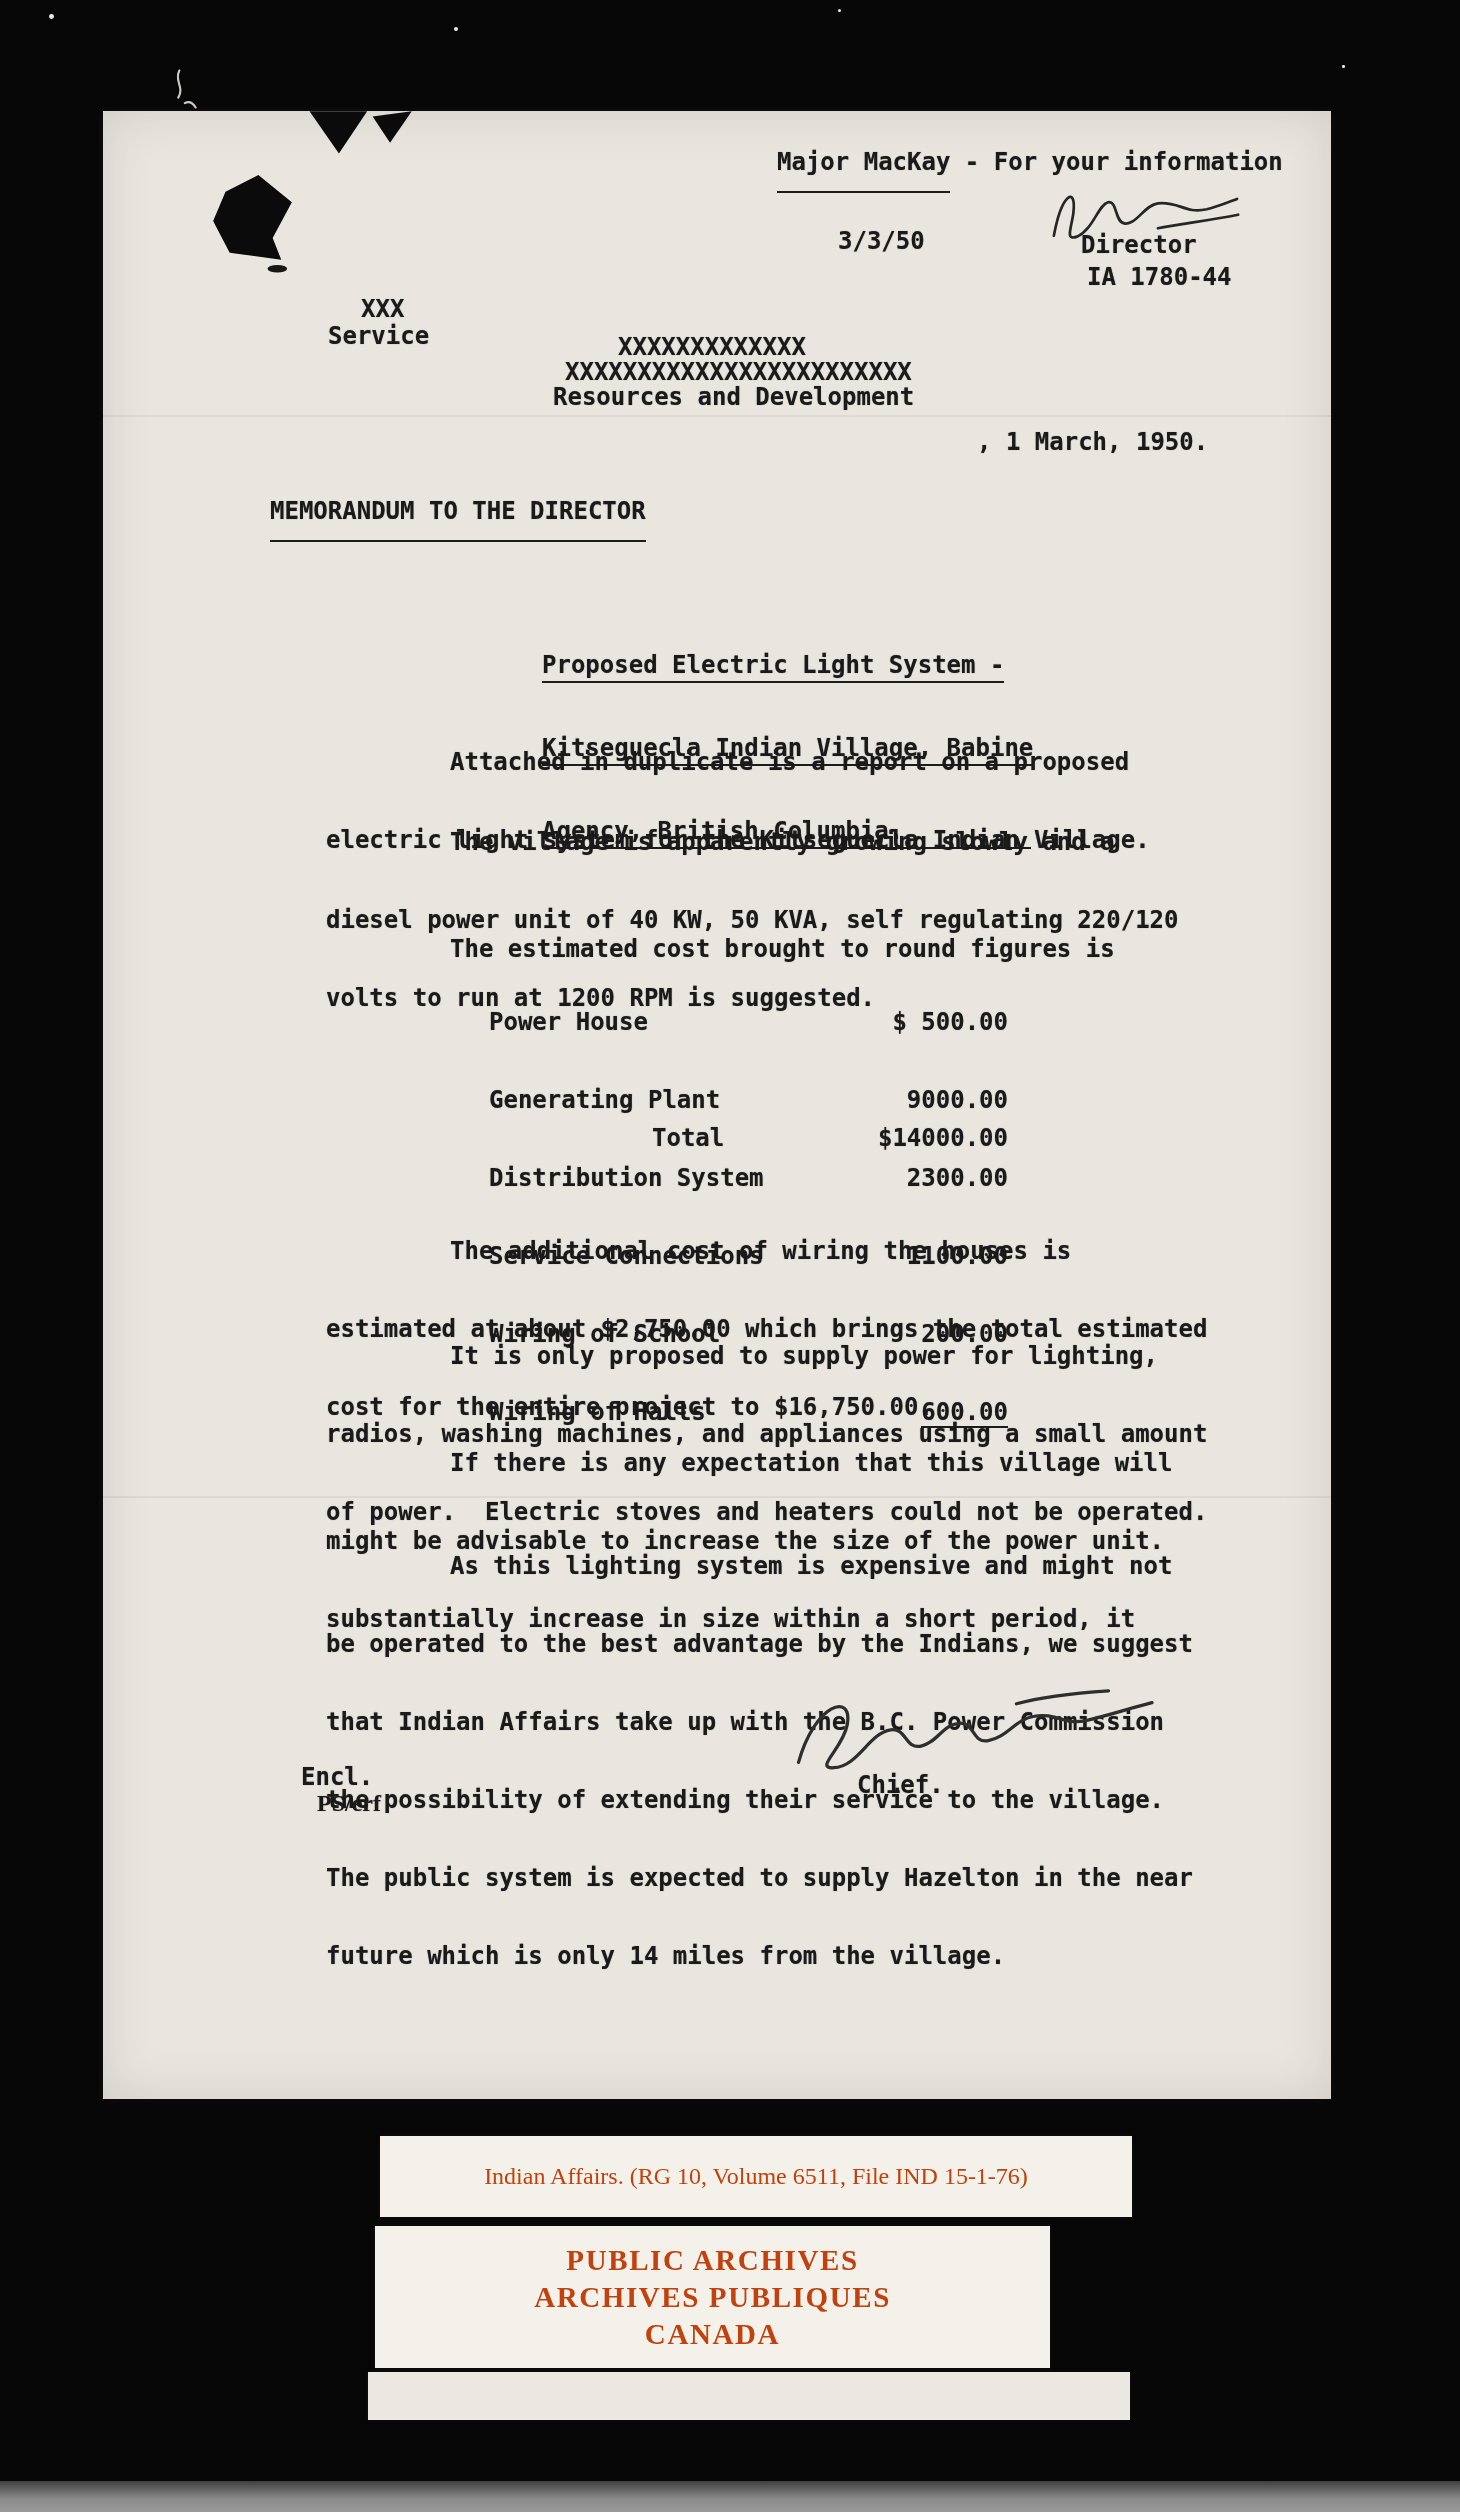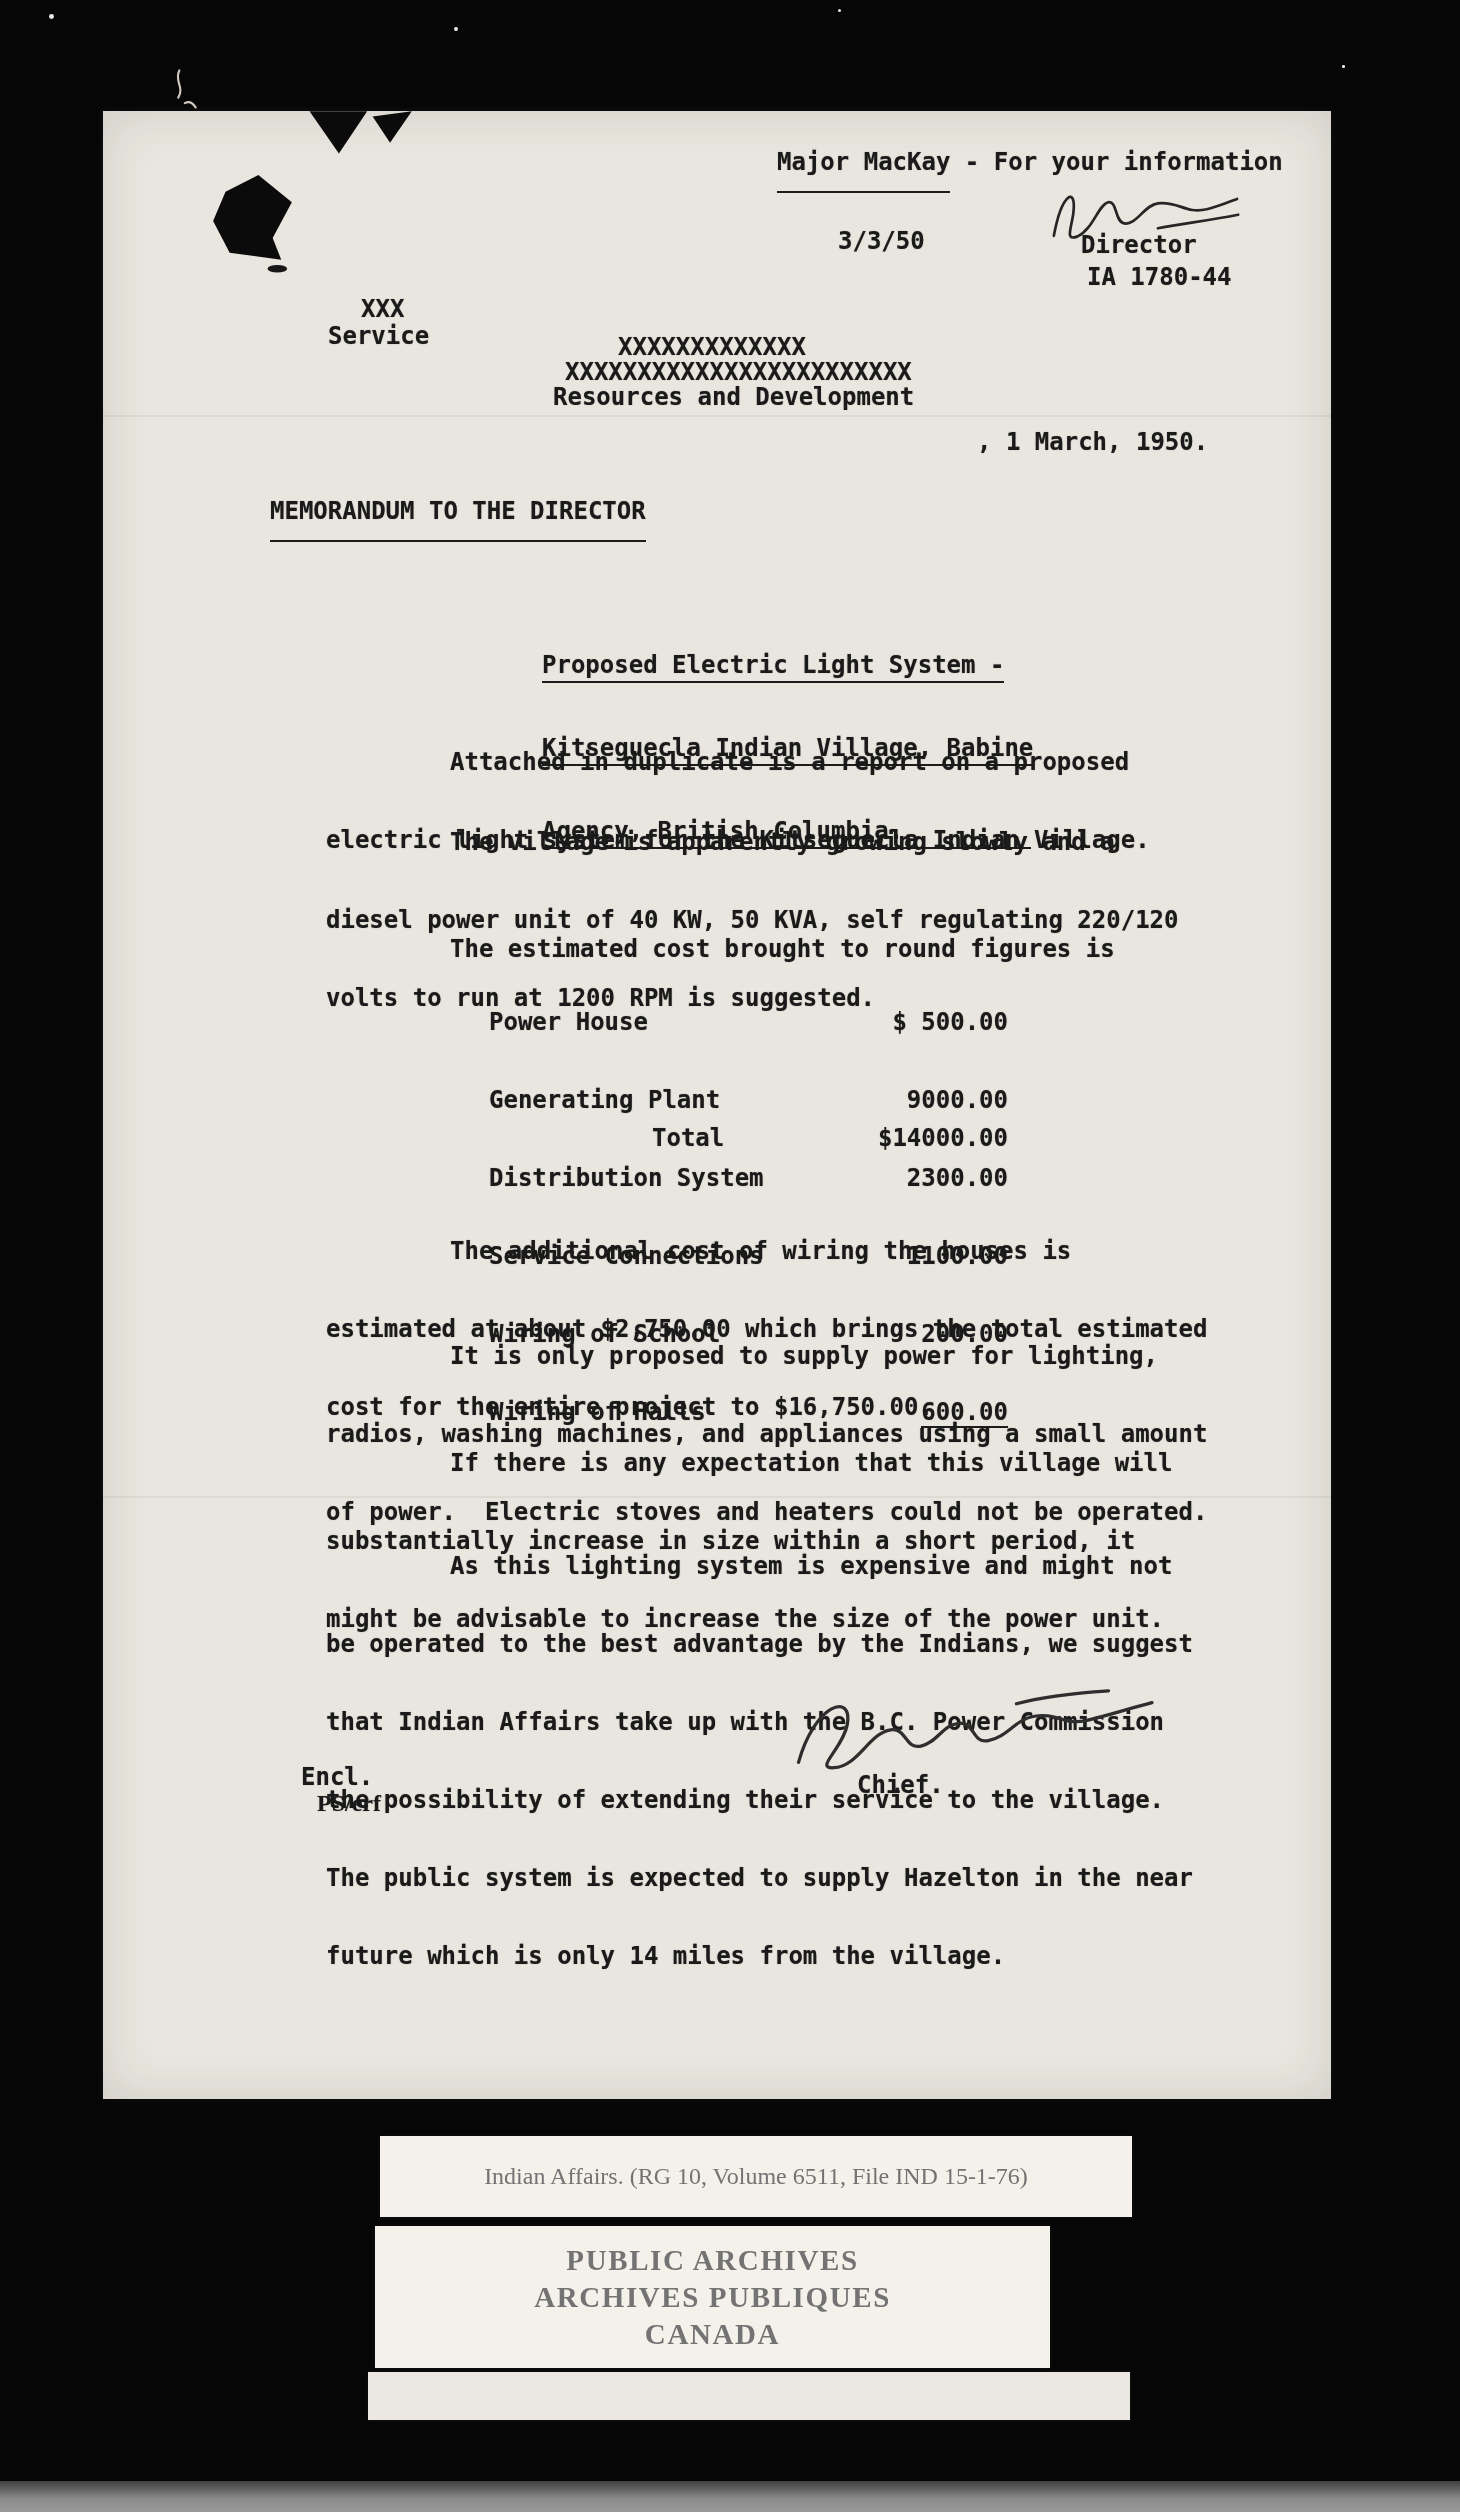--- a/index.html
+++ b/index.html
@@ -39,21 +39,21 @@
   .ink { stroke:#262626; stroke-width:5; fill:none; stroke-linecap:round; stroke-linejoin:round; }
   .ink2 { stroke:#2e2e2e; stroke-width:6; fill:none; stroke-linecap:round; stroke-linejoin:round; }
   
   .artifact { position:absolute; }
   
   .strip {
     position:absolute; background:#f3f1ea;
     box-shadow:0 0 5.4px rgba(255,255,255,0.06);
     display:flex; align-items:center; justify-content:center; flex-direction:column;
   }
-  .serif { font-family:"Liberation Serif", serif; color:#737373; }
+  .serif { font-family:"Liberation Serif", serif; color:#c2410c; }
   .ref-text { font-size:24px; }
   .arch-line { font-size:29px; font-weight:700; line-height:37px; letter-spacing:1.6px; }
   .graybar { position:absolute; left:0; top:2481px; width:1460px; height:31.5px;
     background:linear-gradient(180deg,#3f3f3f 0%, #8a8a8a 55%, #9b9b9b 100%); }
   .dot { position:absolute; background:#e9e9e9; border-radius:50%; }
 </style>
 </head>
 <body>
 
 <div class="stage">
@@ -163,22 +163,22 @@
     </div>
 
     <div class="tw abs para" style="left:223px; top:1180px;">
       <div class="ind">It is only proposed to supply power for lighting,</div>
       <div>radios, washing machines, and appliances using a small amount</div>
       <div>of power.  Electric stoves and heaters could not be operated.</div>
     </div>
 
     <div class="tw abs para" style="left:223px; top:1287px;">
       <div class="ind">If there is any expectation that this village will</div>
+      <div>might be advisable to increase the size of the power unit.</div>
       <div>substantially increase in size within a short period, it</div>
-      <div>might be advisable to increase the size of the power unit.</div>
     </div>
 
     <div class="tw abs para" style="left:223px; top:1390px;">
       <div class="ind">As this lighting system is expensive and might not</div>
       <div>be operated to the best advantage by the Indians, we suggest</div>
       <div>that Indian Affairs take up with the B.C. Power Commission</div>
       <div>the possibility of extending their service to the village.</div>
       <div>The public system is expected to supply Hazelton in the near</div>
       <div>future which is only 14 miles from the village.</div>
     </div>

